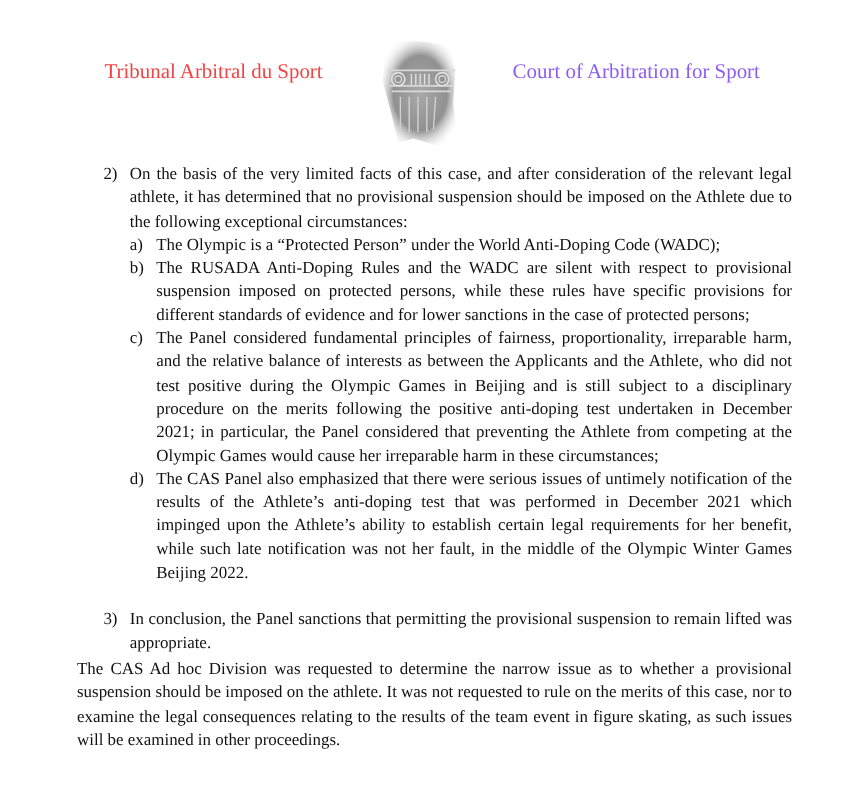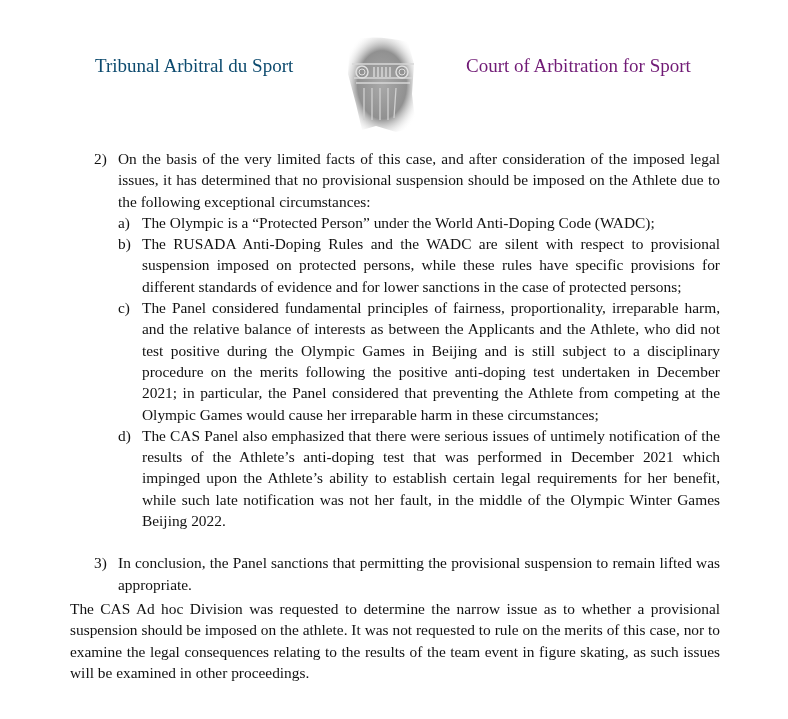--- a/index.html
+++ b/index.html
@@ -1,19 +1,19 @@
 <!DOCTYPE html>
 <html><head>
 <meta charset="utf-8">
 <style>
   html, body { margin: 0; padding: 0; background: #ffffff; }
   body { width: 788px; height: 719px; position: relative; overflow: hidden;
          font-family: "Liberation Serif", "DejaVu Serif", serif; color: #111; }
-  .header-left { position: absolute; left: 95px; top: 55px; font-size: 19px; color: #0c4a6e; white-space: nowrap; }
-  .header-right { position: absolute; left: 466px; top: 55px; font-size: 19px; color: #701a75; white-space: nowrap; }
+  .header-left { position: absolute; left: 95px; top: 55px; font-size: 19px; color: #ef4444; white-space: nowrap; }
+  .header-right { position: absolute; left: 466px; top: 55px; font-size: 19px; color: #8b5cf6; white-space: nowrap; }
   .logo { position: absolute; left: 336px; top: 34px; width: 90px; height: 100px; }
   .doc { position: absolute; left: 70px; top: 148px; width: 650px; font-size: 15.4px; line-height: 21.3px; }
   .item { position: relative; text-align: justify; }
   .num { position: absolute; left: 24px; top: 0; }
   .item-body { margin-left: 48px; }
   .sub { position: relative; text-align: justify; }
   .sub .num { left: 48px; }
   .sub .item-body { margin-left: 72px; }
   .gap { height: 21px; }
   .para { text-align: justify; margin-top: 3px; }
@@ -41,21 +41,21 @@
     <path d="M38 33 L38 43 M42 33 L42 43 M46 33 L46 43 M50 33 L50 43 M54 33 L54 43" stroke="#e0e0e0" stroke-width="1.3"></path>
     <path d="M28 54 L28 86 M36 54 L36 86 M44 54 L44 86 M52 54 L52 86 M60 54 L58 84" stroke="#d0d0d0" stroke-width="1.3"></path>
   </svg>
 </div>
 
 <div class="header-right">Court of Arbitration for Sport</div>
 
 <div class="doc">
   <div class="item">
     <span class="num">2)</span>
-    <div class="item-body">On the basis of the very limited facts of this case, and after consideration of the imposed legal issues, it has determined that no provisional suspension should be imposed on the Athlete due to the following exceptional circumstances:</div>
+    <div class="item-body">On the basis of the very limited facts of this case, and after consideration of the relevant legal athlete, it has determined that no provisional suspension should be imposed on the Athlete due to the following exceptional circumstances:</div>
   </div>
   <div class="sub">
     <span class="num">a)</span>
     <div class="item-body">The Olympic is a “Protected Person” under the World Anti-Doping Code (WADC);</div>
   </div>
   <div class="sub">
     <span class="num">b)</span>
     <div class="item-body">The RUSADA Anti-Doping Rules and the WADC are silent with respect to provisional suspension imposed on protected persons, while these rules have specific provisions for different standards of evidence and for lower sanctions in the case of protected persons;</div>
   </div>
   <div class="sub">

